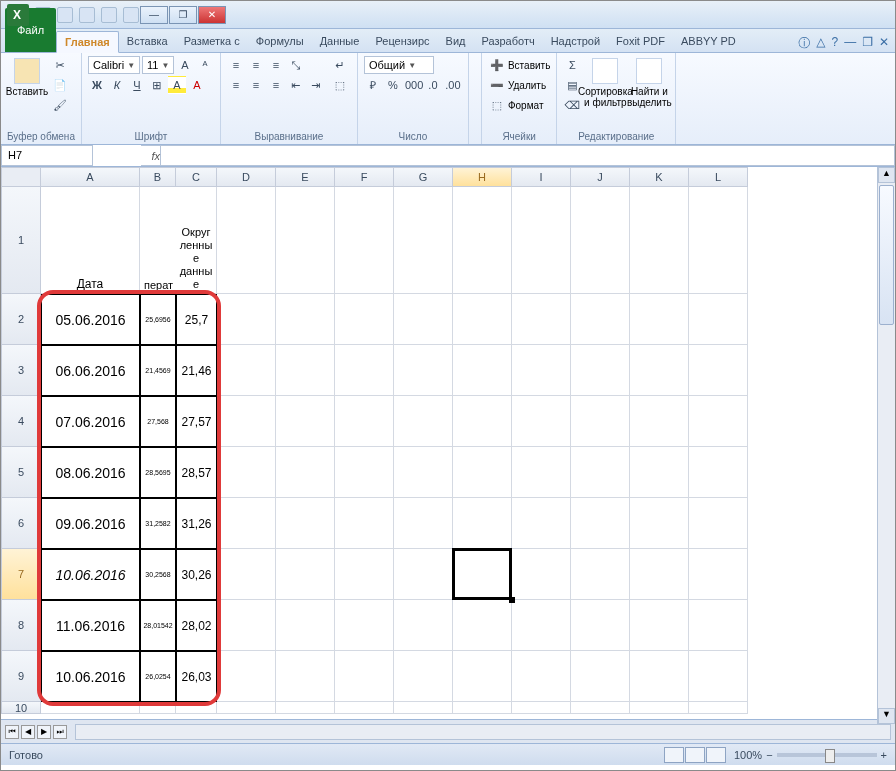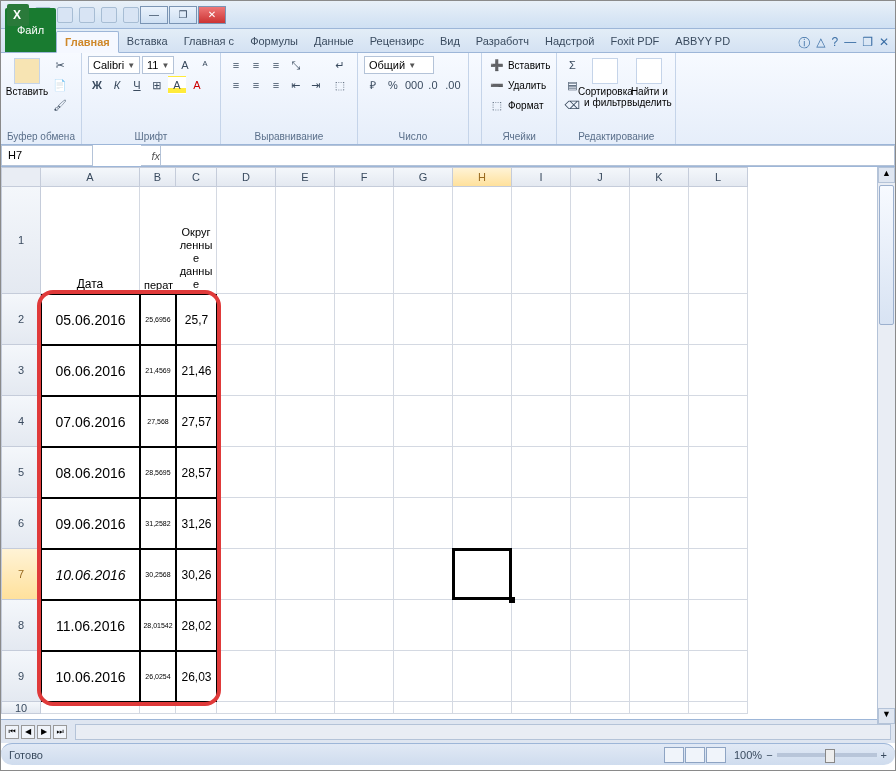--- a/index.html
+++ b/index.html
@@ -52,21 +52,21 @@
 .cell.big{ font-size:14px; }
 .sel-box{ position:absolute; border:3px solid #000; pointer-events:none; }
 .sel-handle{ position:absolute; width:6px; height:6px; background:#000; }
 .hl{ position:absolute; border:4px solid #e03a3a; border-radius:16px; pointer-events:none; }
 .sheet-tabs{ height:24px; background:#dfe6f1; display:flex; align-items:center; border-top:1px solid #9db6d8; font-size:11px; }
 .nav-arrows{ display:flex; gap:2px; margin:0 4px; }
 .nav-arrows div{ width:14px; height:14px; border:1px solid #999; background:#f0f4fa; font-size:8px; text-align:center; line-height:12px; }
 .stab{ padding:3px 10px; background:#e6ebf3; border:1px solid #aab8cd; border-bottom:none; border-radius:0 0 3px 3px; margin-right:-1px;}
 .stab.active{ background:#fff; font-weight:bold; }
 .hscroll{ flex:1; height:16px; margin:0 4px; background:#e9edf4; border:1px solid #b4c3d8; }
-.statusbar{ height:22px; background:linear-gradient(#e1e9f5,#cfdcee); display:flex; align-items:center; font-size:11px; color:#3a4b5f; padding:3px 8px; border-top:1px solid #9db6d8;border-radius:11px; }
+.statusbar{ height:22px; background:linear-gradient(#e1e9f5,#cfdcee); display:flex; align-items:center; font-size:11px; color:#3a4b5f; padding:3px 8px; border-top:1px solid #9db6d8; }
 .statusbar .spacer{ flex:1; }
 .views{ display:flex; gap:1px; margin:0 8px; }
 .views div{ width:20px; height:16px; border:1px solid #8ea4c3; background:#f0f4fa; }
 .zoom{ display:flex; align-items:center; gap:4px; }
 .slider{ width:100px; height:4px; background:#b8c5d9; position:relative; }
 .slider::after{ content:""; position:absolute; left:48px; top:-4px; width:8px; height:12px; background:#eee; border:1px solid #888; }
 .vscroll{ position:absolute; right:0; top:166px; width:18px; bottom:46px; background:#e9edf4; border-left:1px solid #b4c3d8; }
 .vscroll .thumb{ position:absolute; top:18px; left:1px; right:1px; height:140px; background:linear-gradient(#f7faff,#d8e3f3); border:1px solid #9cb0ce; border-radius:2px; }
 .vscroll .arr{ height:16px; background:#dfe6f1; text-align:center; font-size:9px; border:1px solid #b4c3d8;}
 </style>
@@ -87,21 +87,21 @@
     <div>❐</div>
     <div class="close">✕</div>
   </div>
 </div>
 
 <div class="ribbon-tabs">
   <div class="file-tab">Файл</div>
   <div id="ribbon-tab-row" style="display: flex;">
       <div class="tab active">Главная</div>
       <div class="tab">Вставка</div>
-      <div class="tab">Главная с</div>
+      <div class="tab">Разметка с</div>
       <div class="tab">Формулы</div>
       <div class="tab">Данные</div>
       <div class="tab">Рецензирс</div>
       <div class="tab">Вид</div>
       <div class="tab">Разработч</div>
       <div class="tab">Надстрой</div>
       <div class="tab">Foxit PDF</div>
       <div class="tab">ABBYY PD</div>
     </div>
   <div class="right">

